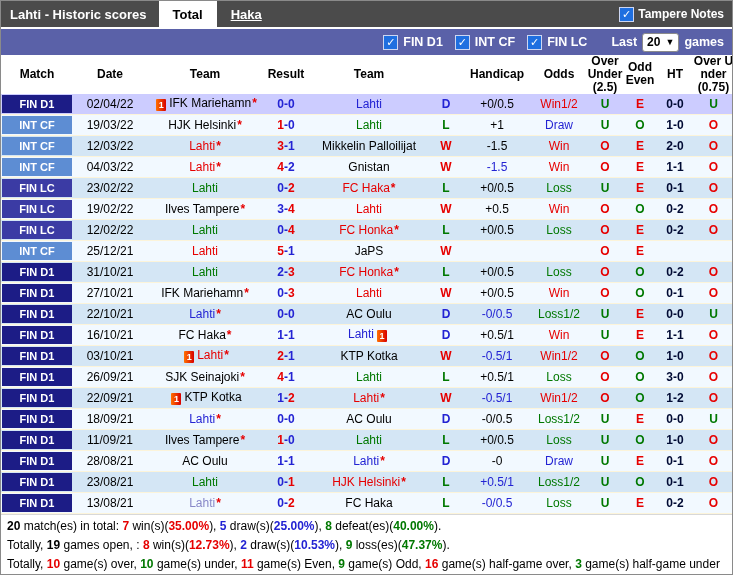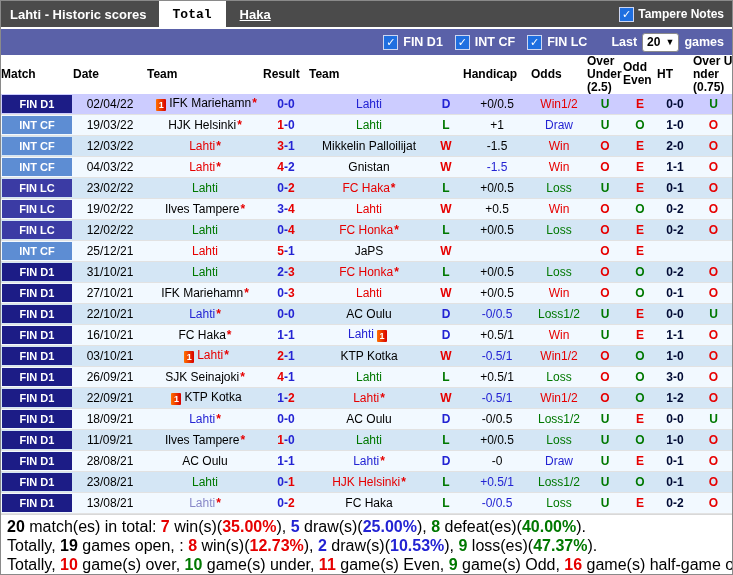--- a/index.html
+++ b/index.html
@@ -1,40 +1,40 @@
 <!DOCTYPE html>
 <html><head>
 <meta charset="utf-8">
 <style>
   html,body{margin:0;padding:0;background:#e9e9e9;}
   .widget{
-    width:733px;height:575px;box-sizing:border-box;background:#404040;
+    width:733px;height:575px;box-sizing:border-box;background:#eab308;
     border:1px solid #8a8a8a;overflow:hidden;
     font-family:"Liberation Sans","DejaVu Sans",sans-serif;
   }
   
   .title-bar{display:flex;align-items:stretch;height:26px;background:#4b4b4b;border-bottom:2px solid #fff;}
   .title{color:#fff;font-weight:bold;font-size:13px;display:flex;align-items:center;padding:0 12px 0 9px;}
   .tab{display:flex;align-items:center;padding:0 14px;color:#fff;font-weight:bold;font-size:13px;cursor:pointer;}
-  .tab.active{background:#fff;color:#000;font-family:Liberation Mono, monospace;}
+  .tab.active{background:#fff;color:#000;}
   .tab:not(.active) span{text-decoration:underline;}
   .display-notes{margin-left:auto;display:flex;align-items:center;gap:4px;padding-right:8px;color:#fff;font-weight:bold;font-size:12px;}
   
   .filter-bar{height:26px;background:#5a61a8;display:flex;align-items:center;justify-content:flex-end;gap:5px;padding-right:8px;color:#fff;font-weight:bold;font-size:12.5px;}
   .cb{display:inline-block;width:13px;height:13px;background:#1f6fe0;border:1px solid #cdd6f2;color:#fff;font-size:11px;line-height:13px;text-align:center;font-weight:bold;cursor:pointer;}
   .flt-label{margin-right:7px;}
   .last-label{margin-left:12px;}
   .select{background:#fff;color:#000;border:1px solid #8b8b8b;border-radius:3px;height:17px;display:inline-flex;align-items:center;padding:0 4px;gap:5px;font-size:12px;font-weight:bold;cursor:pointer;}
   .select .chev{font-size:9px;}
   
   table{border-collapse:collapse;table-layout:fixed;width:733px;}
   col.c-match{width:72px}col.c-date{width:74px}col.c-team1{width:116px}col.c-res{width:46px}
   col.c-team2{width:120px}col.c-ltr{width:34px}col.c-hc{width:68px}col.c-odds{width:56px}
   col.c-ou{width:36px}col.c-oe{width:34px}col.c-ht{width:36px}col.c-ou2{width:41px}
-  thead th{font-size:12px;font-weight:bold;color:#000;text-align:left;vertical-align:middle;height:37px;line-height:1.08;padding:0;background:#fff;}
+  thead th{font-size:12px;font-weight:bold;color:#000;text-align:center;vertical-align:middle;height:37px;line-height:1.08;padding:0;background:#fff;}
   thead th .wrap{display:inline-block;max-width:40px;word-break:break-all;}
   tbody td{height:20px;font-size:12px;text-align:center;vertical-align:middle;padding:0;white-space:nowrap;overflow:hidden;}
   tr.r-first{background:#ccccff;}
   tr.r-blue{background:#d4e6f5;}
   tr.r-white{background:#f2f9ff;}
   tbody tr{border-bottom:1px solid rgba(255,255,255,.85);}
   .lg{display:block;margin:1px 1px;color:#fff;font-weight:bold;font-size:11px;padding:3px 0;}
   .lg-d1{background:#1c1c86;}
   .lg-lc{background:#3b3ba4;}
   .lg-cf{background:#5d8dd3;}
@@ -44,21 +44,21 @@
   .c-black{color:#000;}
   .c-purple{color:#8888c8;}
   .tname{cursor:pointer;margin-top:16px;}
   .star{color:#e60000;font-weight:bold;margin-left:1px;}
   .score,.letter,.oumark,.htv{font-weight:bold;}
   .htv{color:#000a33;}
   .dash{color:#2323d3;font-weight:bold;}
   .card{display:inline-block;width:10px;height:12px;background:linear-gradient(90deg,#ff7000,#d80000);color:#fff;font-size:9px;font-weight:bold;line-height:12px;text-align:center;margin:0 3px;vertical-align:-1px;border-radius:1px;}
   
   .summary{padding:2px 6px 0 6px;border-top:1px solid #d8d8d8;background:#fff;}
-  .summary div{font-size:16px;line-height:19px;color:#000;white-space:nowrap;}
+  .summary div{font-size:12px;line-height:19px;color:#000;white-space:nowrap;}
   .s-bold{font-weight:bold;}
   .s-red{color:#e60000;font-weight:bold;}
   .s-blue{color:#2323d3;font-weight:bold;}
   .s-green{color:#007800;font-weight:bold;}
 </style>
 </head>
 <body>
 
 <div class="widget">
 

